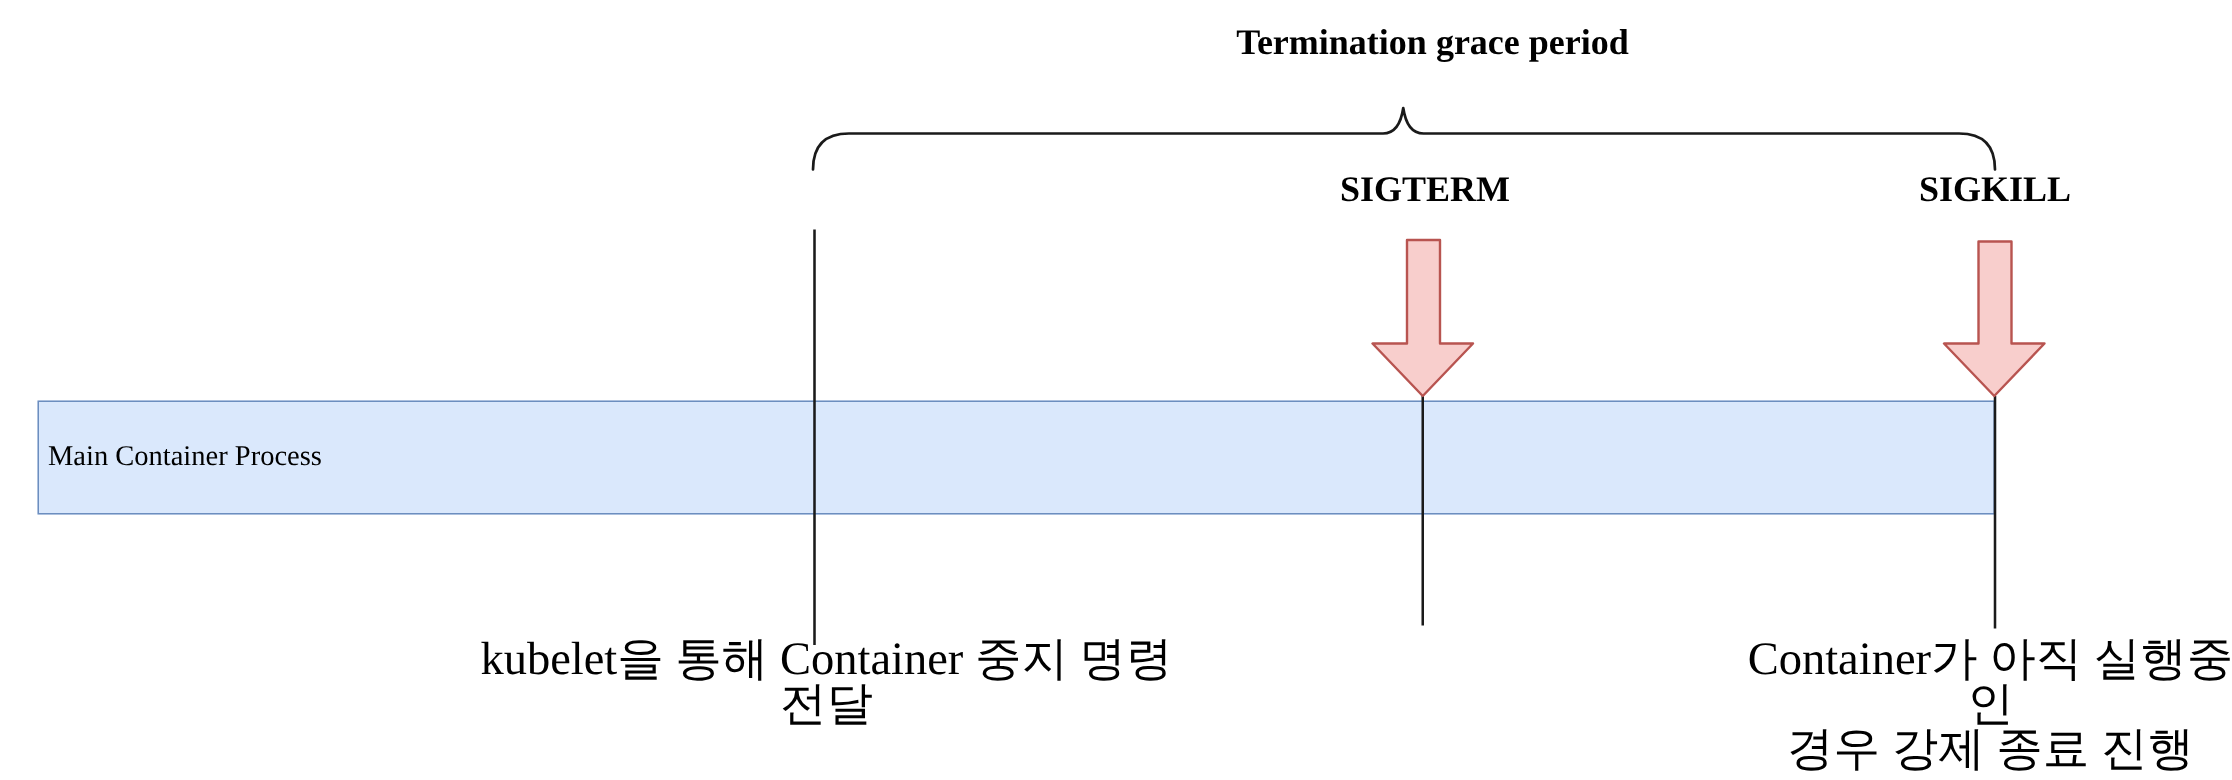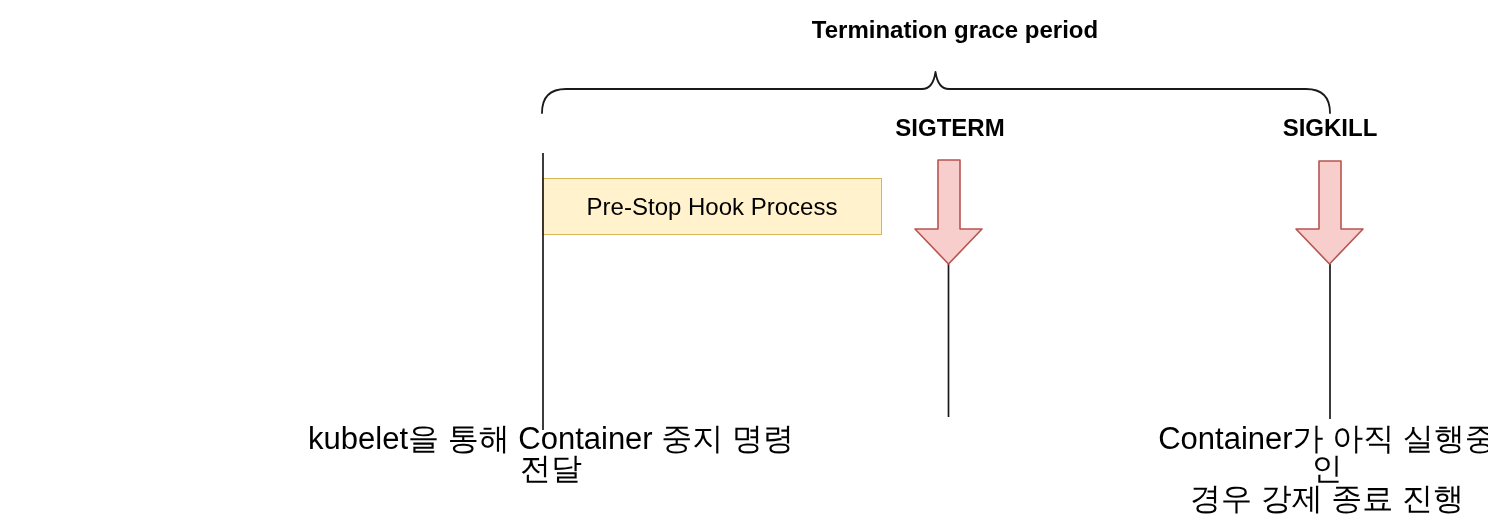--- a/index.html
+++ b/index.html
@@ -4,21 +4,21 @@
 <style>
   :root{
     --arrow-fill:#f8cecc; --arrow-stroke:#b85450;
     --prestop-fill:#fff2cc; --prestop-stroke:#d6b656;
     --bar-fill:#dae8fc; --bar-stroke:#6c8ebf;
     --line:#1a1a1a; --text:#000000;
   }
   html,body{margin:0;padding:0;background:#ffffff;}
   .canvas{
     position:relative; width:1488px; height:520px; background:#ffffff;
-    font-family:Liberation Sans, sans-serif; color:var(--text); overflow:hidden;
+    font-family:Liberation Serif, serif; color:var(--text); overflow:hidden;
   }
   .svg-layer{position:absolute; left:0; top:0; width:1488px; height:520px; z-index:5; pointer-events:none;}
   .title{
     position:absolute; left:740px; top:16px; width:430px; text-align:center;
     font-size:24px; font-weight:bold; z-index:3;
   }
   .sig{
     position:absolute; top:114px; width:220px; text-align:center;
     font-size:24px; font-weight:bold; z-index:3;
   }
@@ -55,24 +55,24 @@
 
     <path d="M 938 160 L 960 160 L 960 229 L 982 229 L 948.5 264 L 915 229 L 938 229 Z" fill="var(--arrow-fill)" stroke="var(--arrow-stroke)" stroke-width="1.6" stroke-linejoin="round"></path>
     <path d="M 1319 161 L 1341 161 L 1341 229 L 1363 229 L 1329.5 264 L 1296 229 L 1319 229 Z" fill="var(--arrow-fill)" stroke="var(--arrow-stroke)" stroke-width="1.6" stroke-linejoin="round"></path>
   </svg>
 
   <div class="title">Termination grace period</div>
 
   <div class="sig sigkill">SIGKILL</div>
   <div class="sig sigterm">SIGTERM</div>
 
-  <div class="prestop">
-    <span>Pre-Stop Hook Process</span>
+
+  <div class="mainbar">
+    <span>Main Container Process</span>
   </div>
-
 
   <div class="ann kubelet">kubelet을 통해 Container 중지 명령 전달</div>
 
   <div class="ann sigkill-note">
     <div>Container가 아직 실행중인</div>
     <div>경우 강제 종료 진행</div>
   </div>
 
 </div>
 

